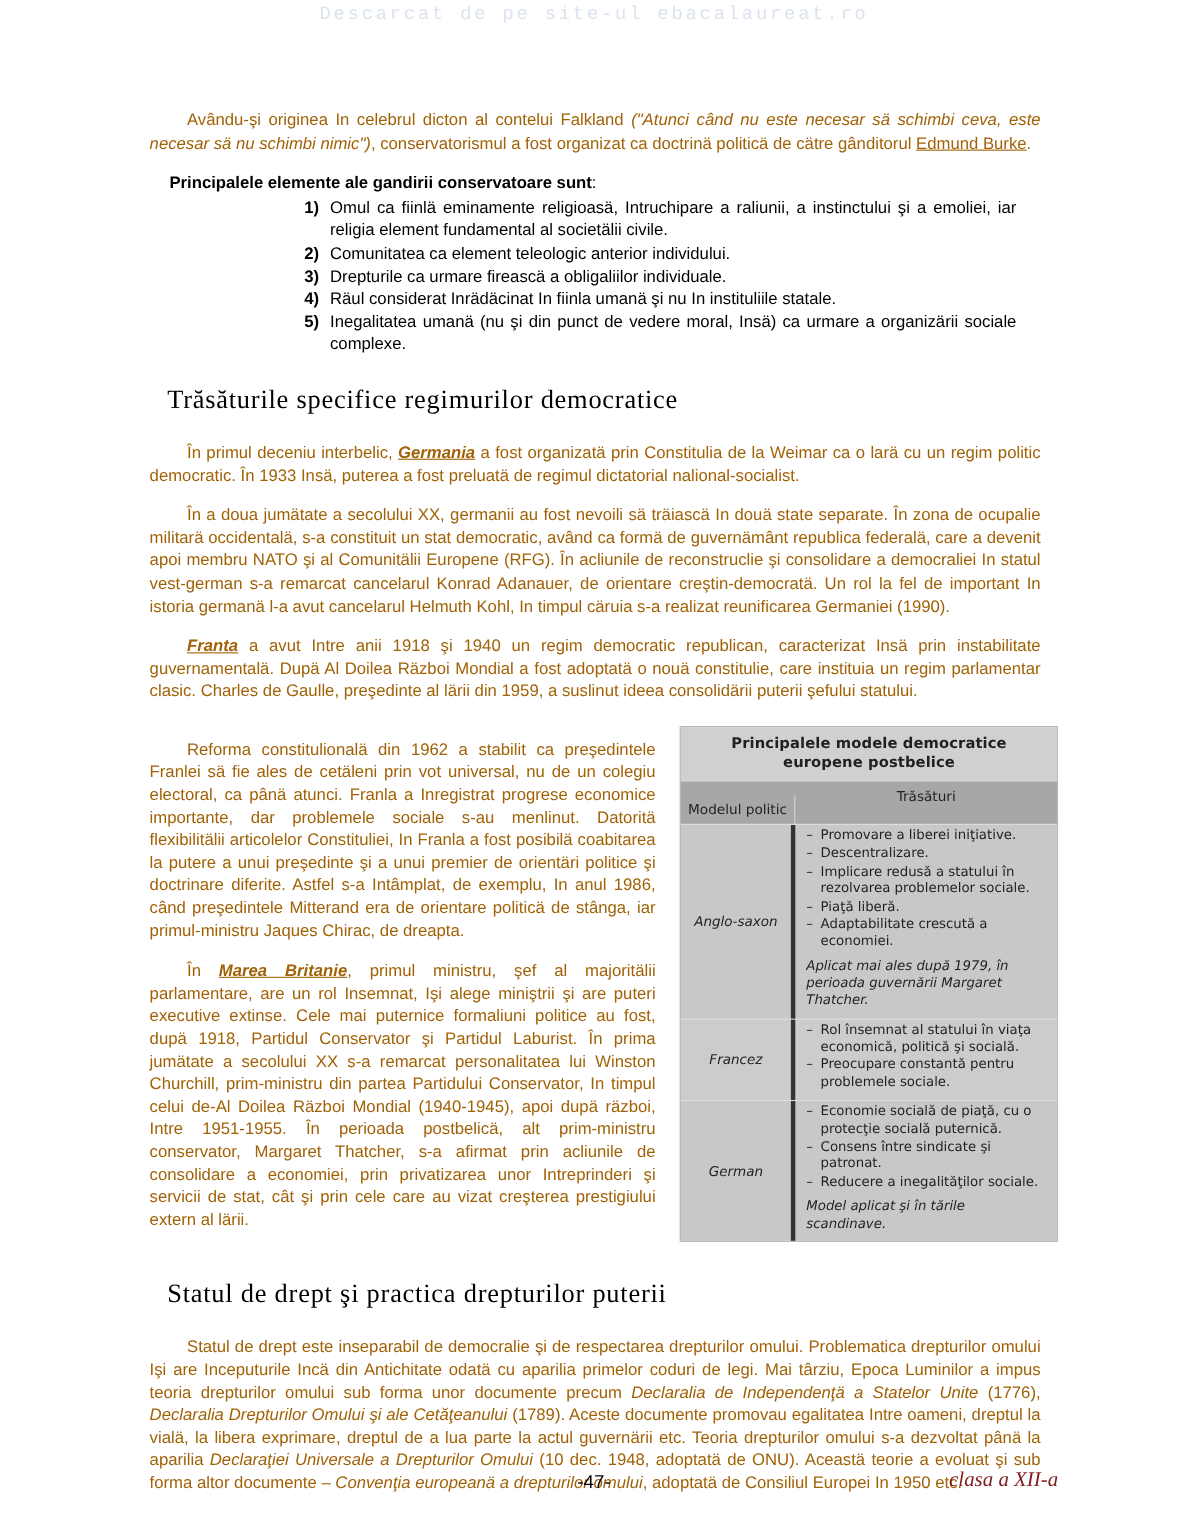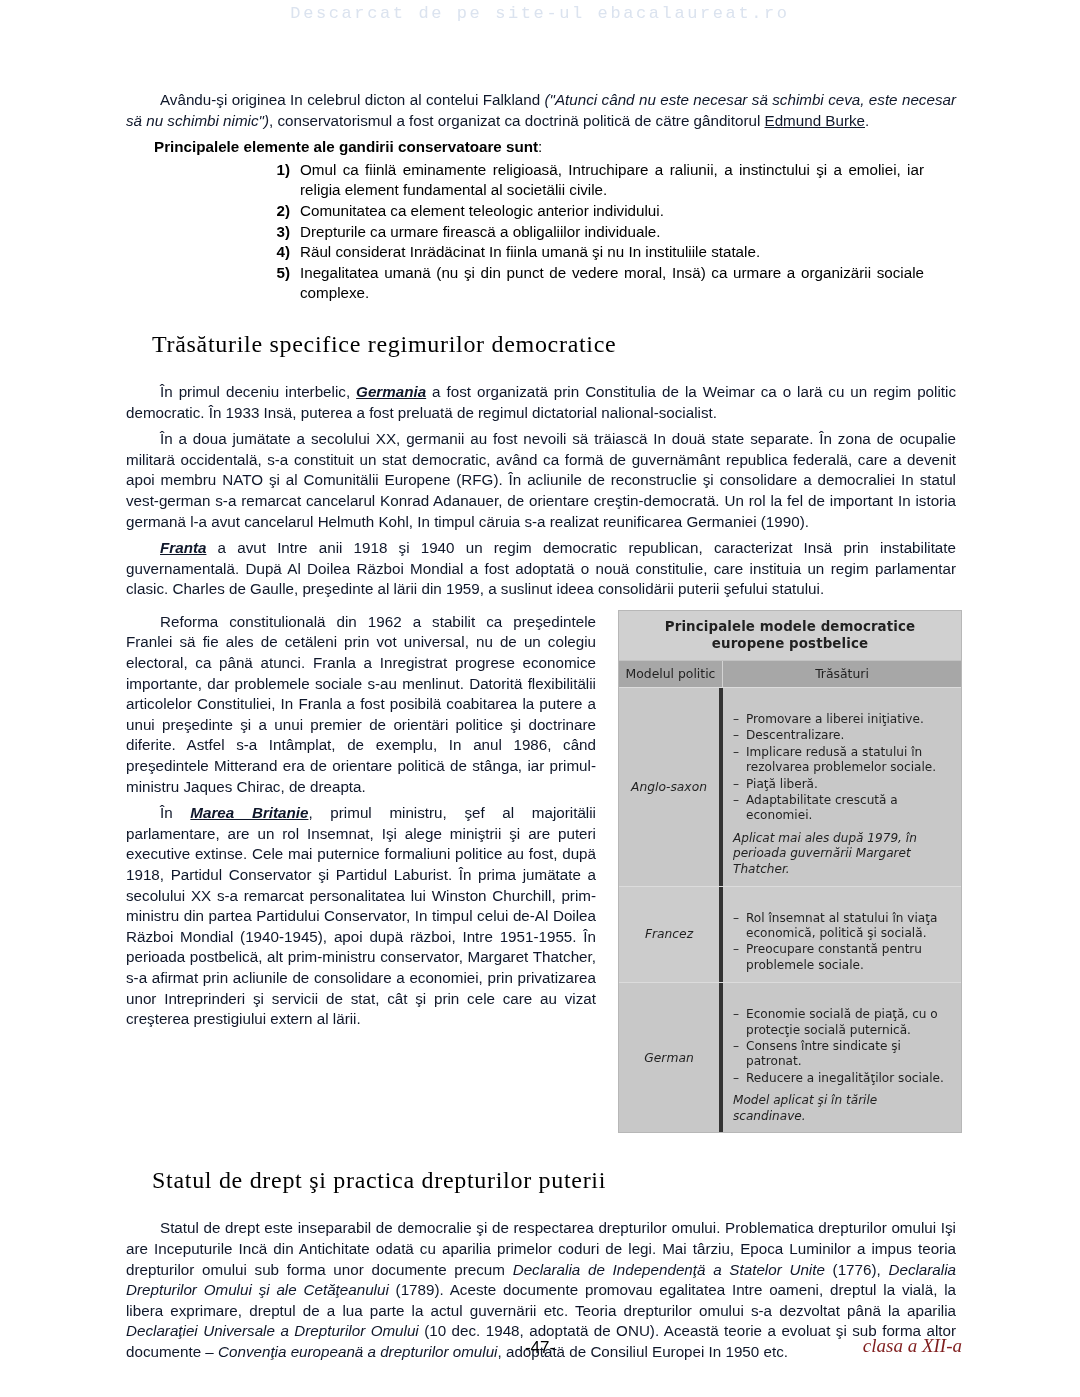--- a/index.html
+++ b/index.html
@@ -39,26 +39,26 @@
 
   
   .content {
     position: absolute;
     left: 120px;
     top: 84px;
     width: 842px;
   }
 
   p.body {
-    margin: 6px;
+    margin: 16px;
     font-size: 15.2px;
     line-height: 20.6px;
     text-align: justify;
     text-justify: inter-word;
-    color: #0f172a;
+    color: #a16207;
   }
   p.body.indent { text-indent: 34px; }
 
   .i  { font-style: italic; }
   .u  { text-decoration: underline; }
   .biu { font-weight: bold; font-style: italic; text-decoration: underline; }
 
   
   .lead {
     margin: 1px 0 0 34px;
@@ -133,21 +133,21 @@
   .tbl-head {
     display: flex;
     background: #a9a9a9;
     border-top: 1px solid #c6c6c6;
   }
   .tbl-head .cell {
     font-size: 12.4px;
     padding: 5px 4px 6px 4px;
     text-align: center;
   }
-  .col-model { width: 104px; flex: 0 0 104px; border-right: 1px solid #d6d6d6; }
+  .col-model { width: 104px; flex: 0 0 104px; border-right: 1px solid #d6d6d6; margin-top: 12px; }
   .col-trait { flex: 1 1 auto; }
 
   .tbl-row {
     display: flex;
     background: #cfcfcf;
     border-top: 1px solid #e0e0e0;
   }
   .tbl-row:nth-child(odd) { background: #cbcbcb; }
   .tbl-row .model {
     width: 104px;
@@ -156,21 +156,21 @@
     font-style: italic;
     font-size: 12.3px;
     display: flex;
     align-items: center;
     justify-content: center;
     padding: 4px 3px;
     text-align: center;
   }
   .tbl-row .traits {
     flex: 1 1 auto;
-    padding: 24px 8px 8px 10px;
+    padding: 2px 8px 8px 10px;
     font-size: 12.1px;
     line-height: 15.4px;
   }
   .traits ul {
     margin: 0;
     padding: 0;
     list-style: none;
   }
   .traits ul li {
     position: relative;

